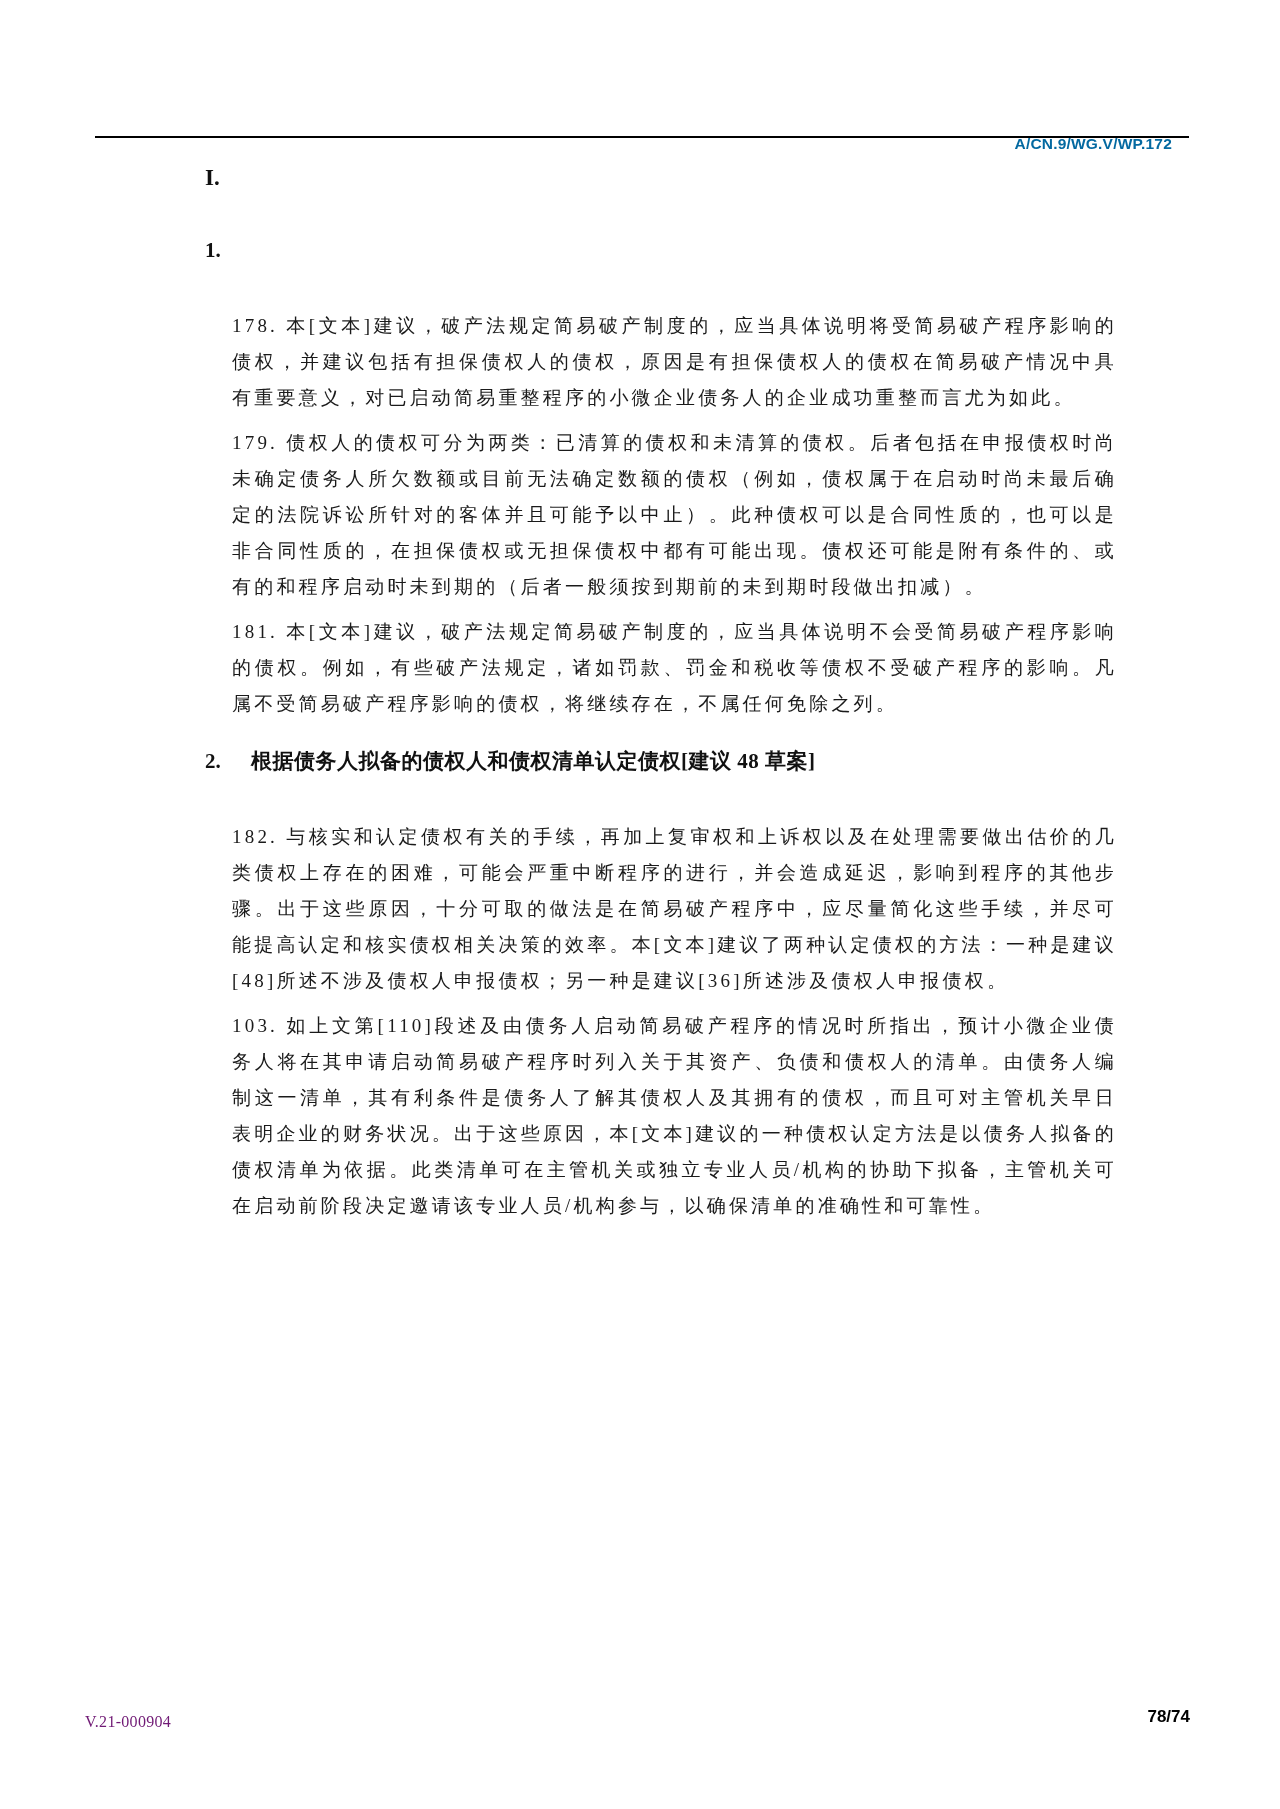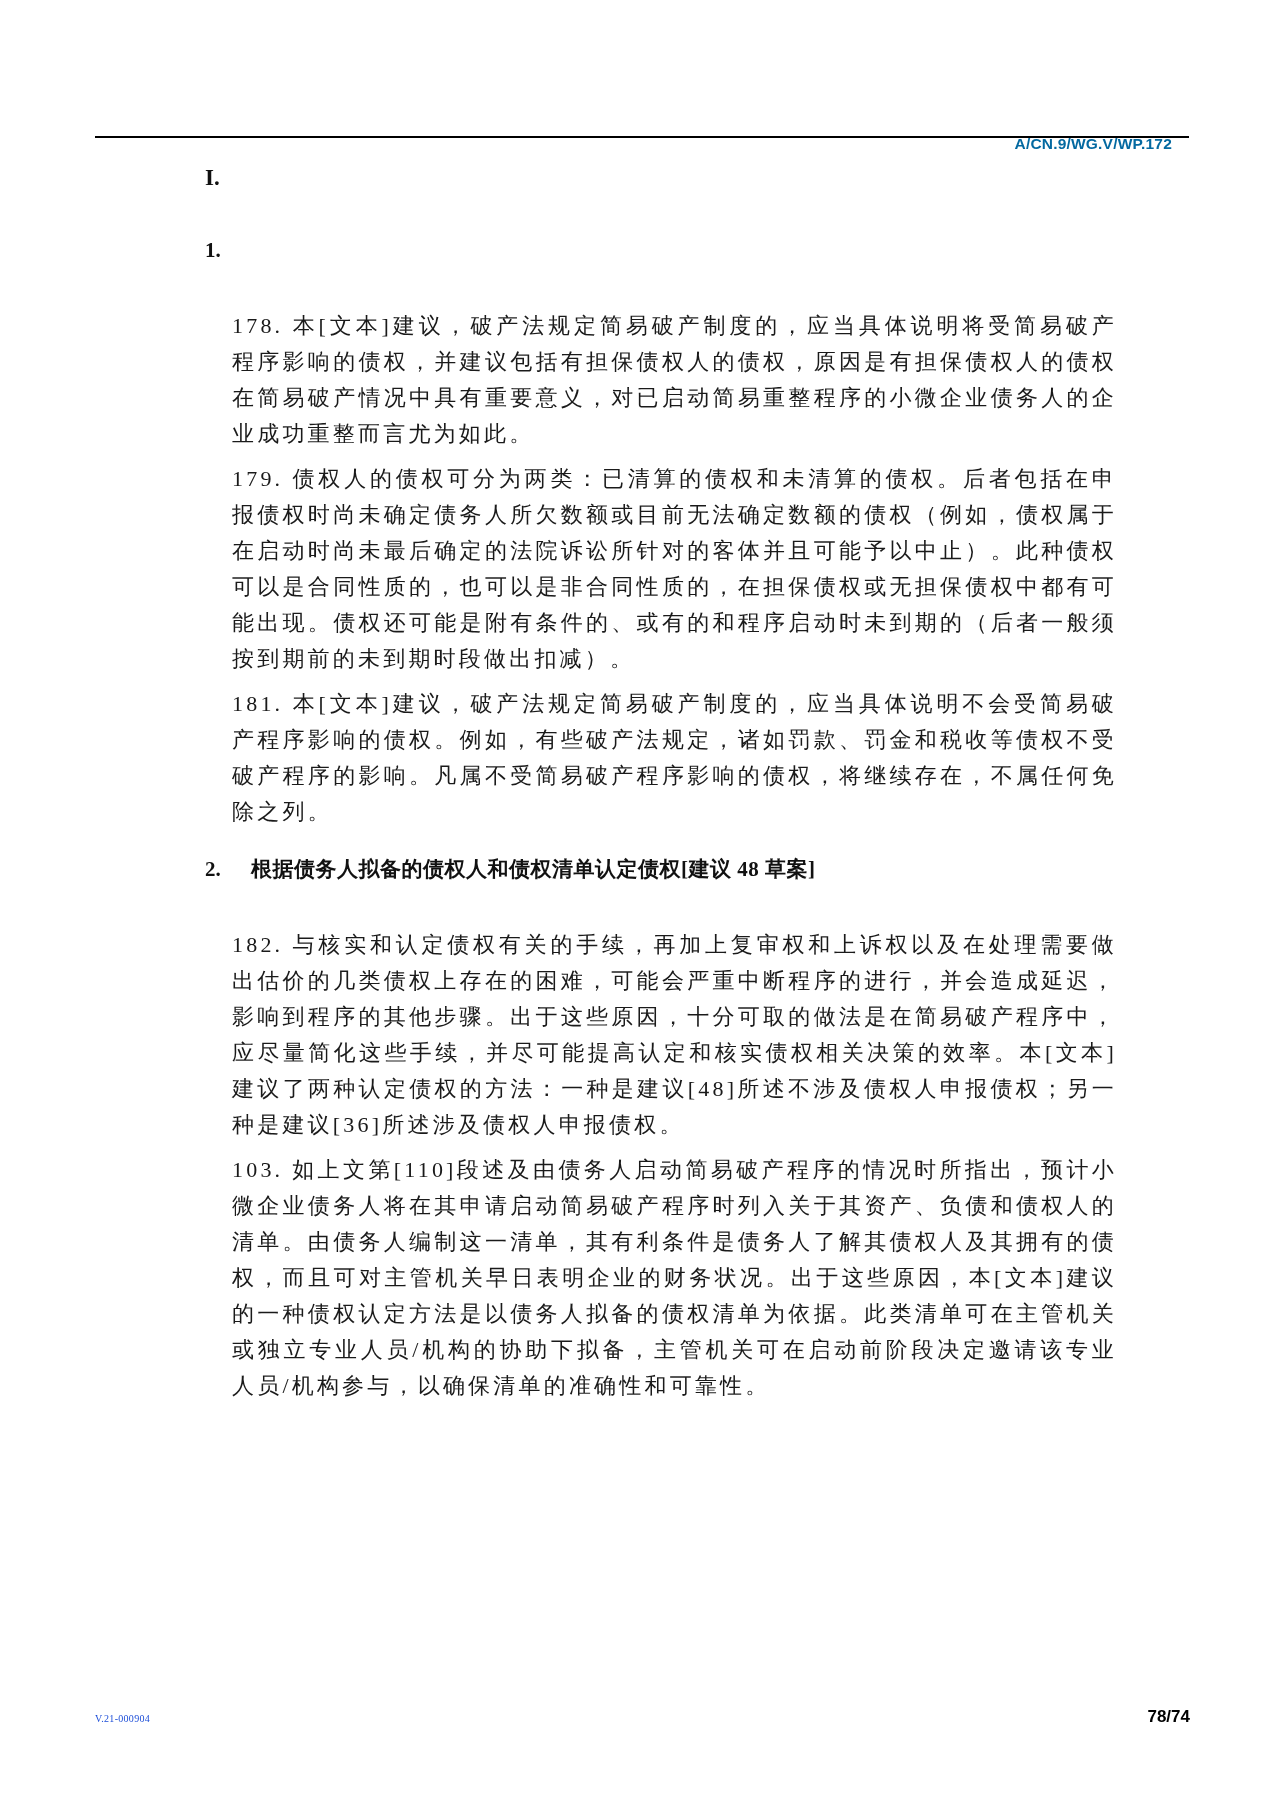--- a/index.html
+++ b/index.html
@@ -52,34 +52,34 @@
     font-weight: bold;
     font-size: 21px;
     line-height: 28px;
     letter-spacing: 0.5px;
     margin: 25px 0 44px 0;
   }
   .h-sub .hnum { width: 46px; flex: 0 0 46px; letter-spacing: 0; }
   .para {
     margin: 0 0 9px 27px;
     width: 885px;
-    font-size: 22px;
+    font-size: 19px;
     line-height: 36px;
     letter-spacing: 3.2px;
     text-align: justify;
     color: #1a1a1a;
   }
   .footer-left {
     position: absolute;
-    left: 95px;
+    left: 85px;
     top: 1713px;
     font-family: "Liberation Serif", serif;
-    font-size: 10px;
+    font-size: 16px;
     letter-spacing: 0.3px;
-    color: #1d4ed8;
+    color: #701a75;
   }
   .footer-right {
     position: absolute;
     right: 90px;
     top: 1707px;
     font-family: "Liberation Sans", sans-serif;
     font-weight: bold;
     font-size: 17px;
     color: #000;
   }

